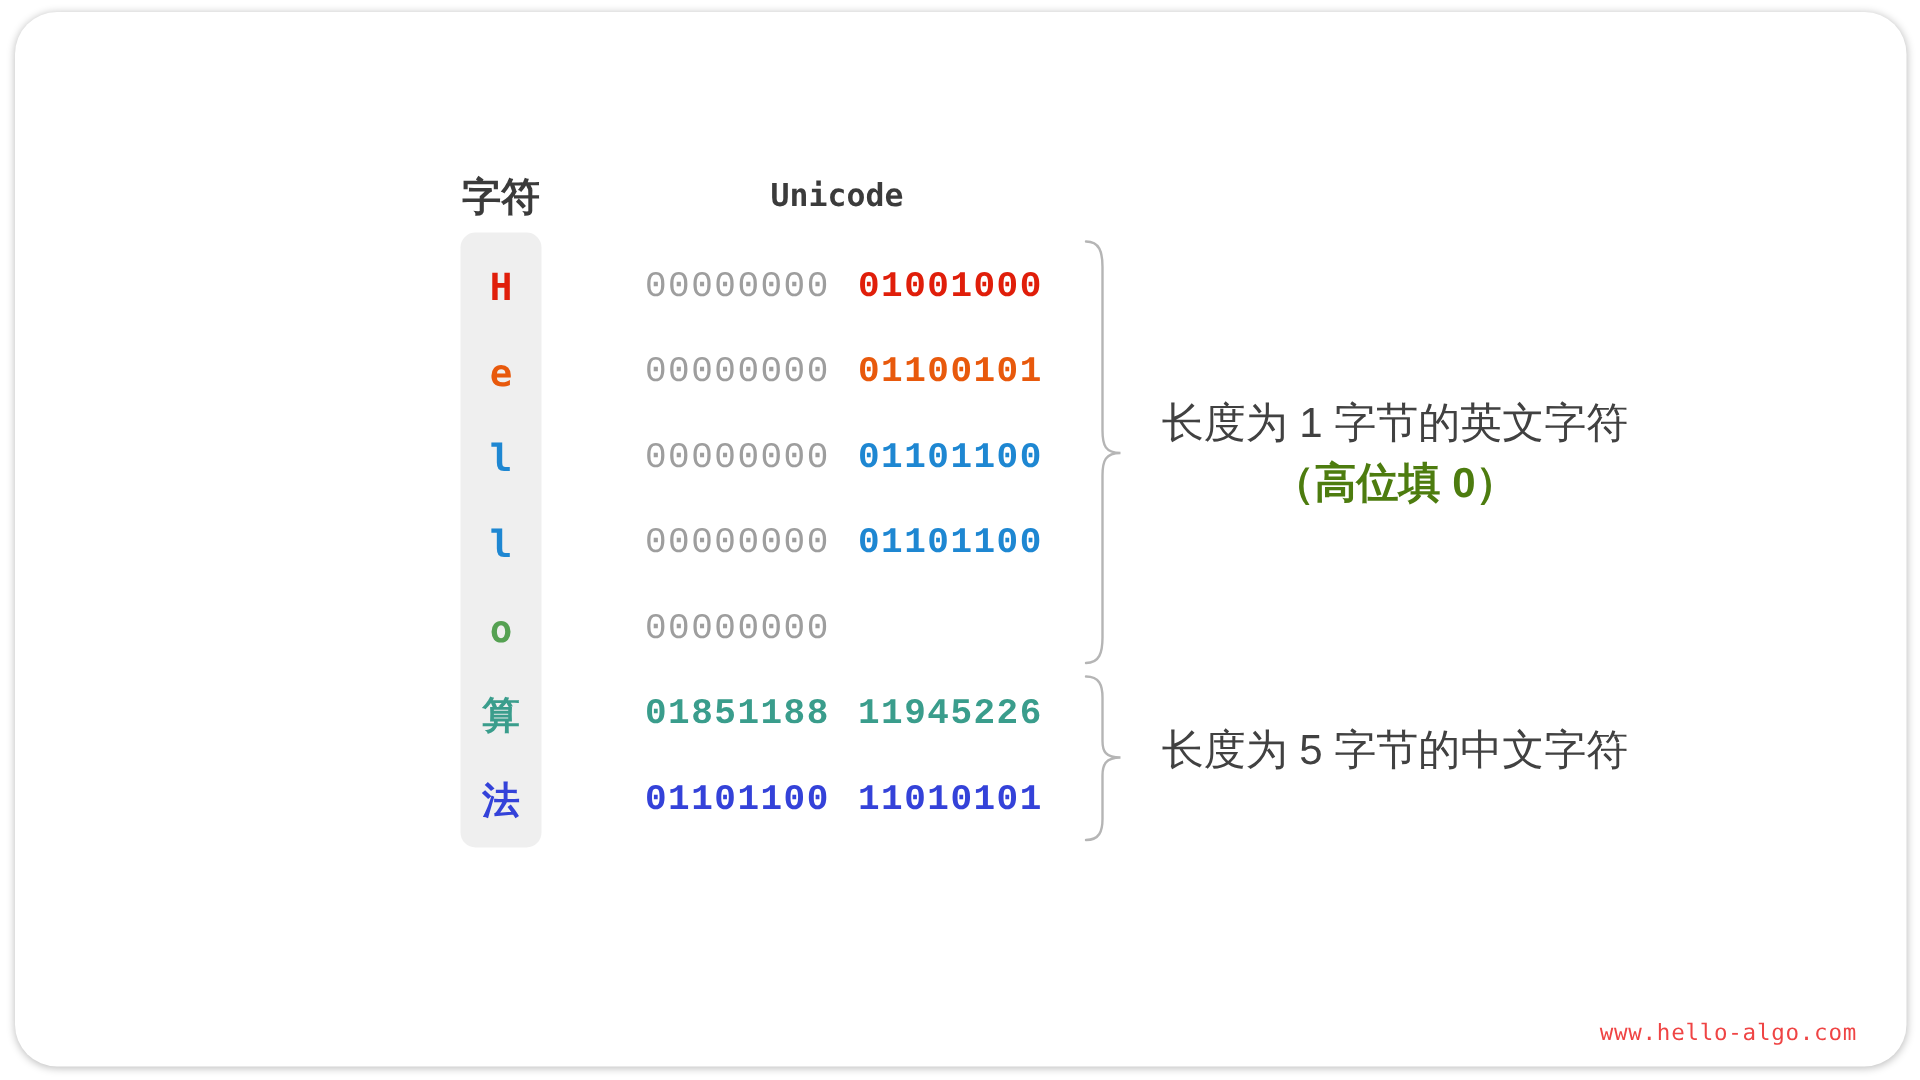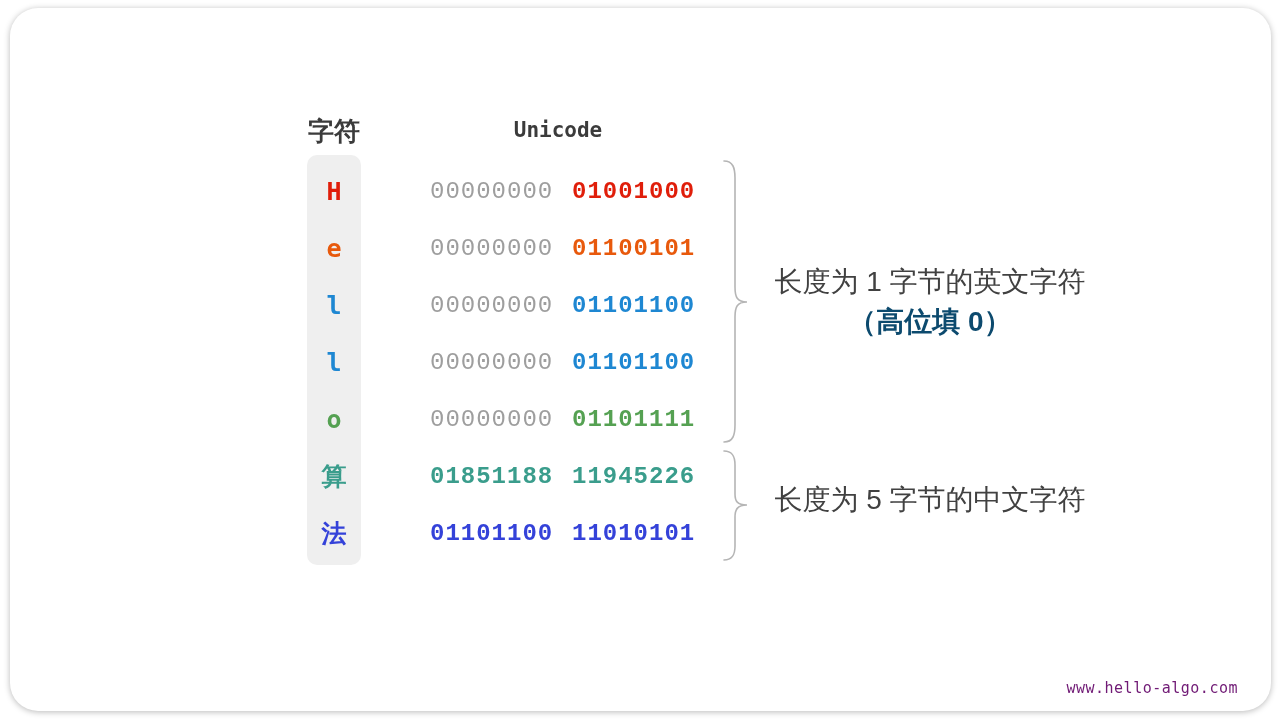--- a/index.html
+++ b/index.html
@@ -121,21 +121,20 @@
       <span class="byte low" style="font-weight: 700; color: rgb(30, 135, 210);">01101100</span>
     </div>
     <div class="row" style="top:171px">
       <span class="cell-char" style="color: rgb(30, 135, 210);">l</span>
       <span class="byte high" style="color: rgb(158, 158, 158); font-weight: 400;">00000000</span>
       <span class="byte low" style="font-weight: 700; color: rgb(30, 135, 210);">01101100</span>
     </div>
     <div class="row" style="top:228px">
       <span class="cell-char" style="color: rgb(85, 161, 82);">o</span>
       <span class="byte high" style="color: rgb(158, 158, 158); font-weight: 400;">00000000</span>
-      <span class="byte low" style="font-weight: 700; color: rgb(85, 161, 82);">01101111</span>
     </div>
     <div class="row" style="top:285px">
       <span class="cell-char" style="color: rgb(58, 157, 140);">算</span>
       <span class="byte high" style="color: rgb(58, 157, 140); font-weight: 700;">01851188</span>
       <span class="byte low" style="font-weight: 700; color: rgb(58, 157, 140);">11945226</span>
     </div>
     <div class="row" style="top:342px">
       <span class="cell-char" style="color: rgb(52, 66, 217);">法</span>
       <span class="byte high" style="color: rgb(52, 66, 217); font-weight: 700;">01101100</span>
       <span class="byte low" style="font-weight: 700; color: rgb(52, 66, 217);">11010101</span>
@@ -149,21 +148,21 @@
   </div>
 
   <div class="brace" style="left:718px; top:449px;">
     <svg width="34" height="113" viewBox="0 0 34 113" aria-hidden="true">
       <path d="M 6 2 C 15 2, 17 8, 17 16 L 17 45 C 17 52, 19 56, 29 56 C 19 56, 17 61, 17 68 L 17 97 C 17 105, 15 111, 6 111" style="stroke: rgb(181, 181, 181);"></path>
     </svg>
   </div>
 
   <div class="annotation" style="top:262px;">
     <div style="color: rgb(65, 65, 65);">长度为 1 字节的英文字符</div>
-    <div class="muted-line" style="color: #0c4a6e;">（高位填 0）</div>
+    <div class="muted-line" style="color: #4d7c0f;">（高位填 0）</div>
   </div>
 
   <div class="annotation" style="top:480px;">
     <div style="color: rgb(65, 65, 65);">长度为 5 字节的中文字符</div>
   </div>
 
-  <div class="watermark" style="color: #701a75;">www.hello-algo.com</div>
+  <div class="watermark" style="color: #ef4444;">www.hello-algo.com</div>
 </div>
 
 </body></html>

